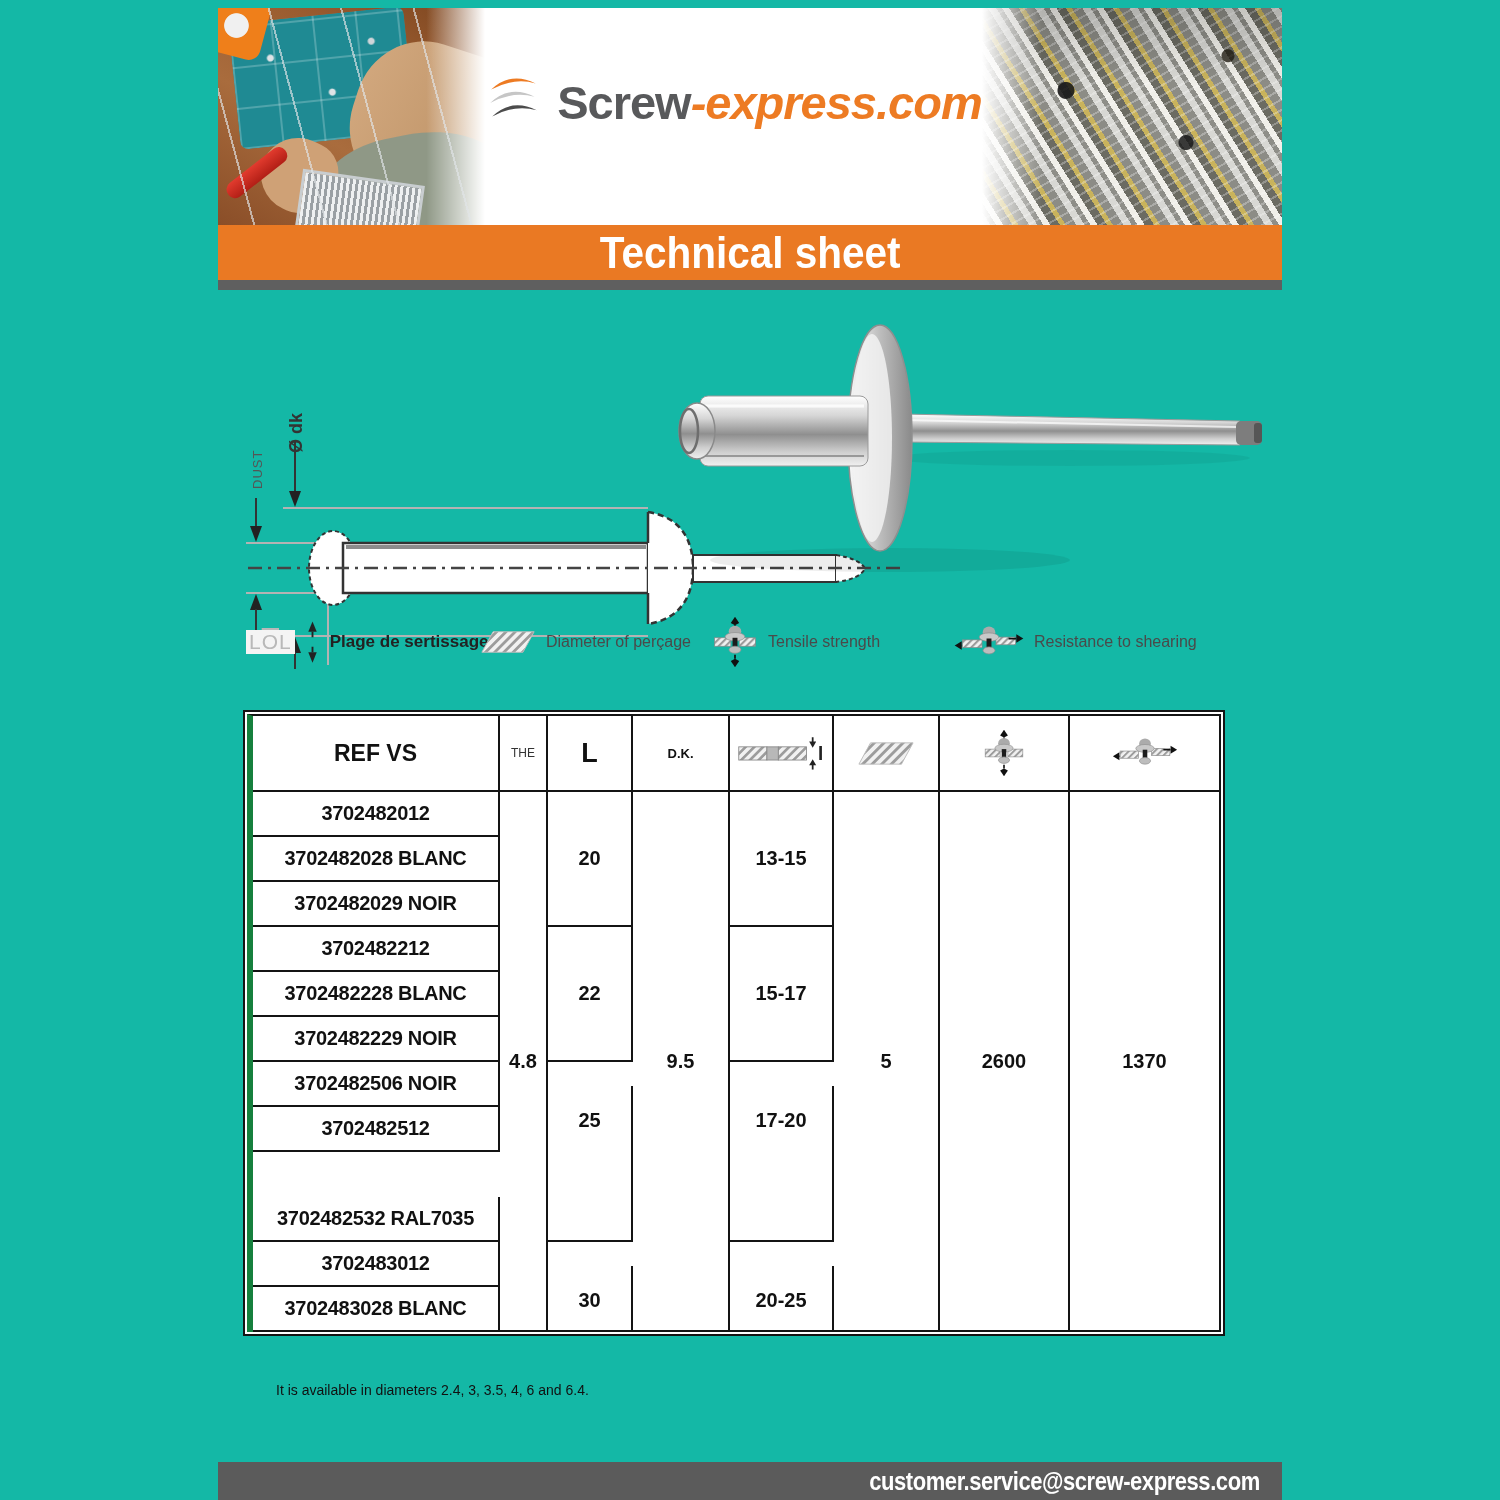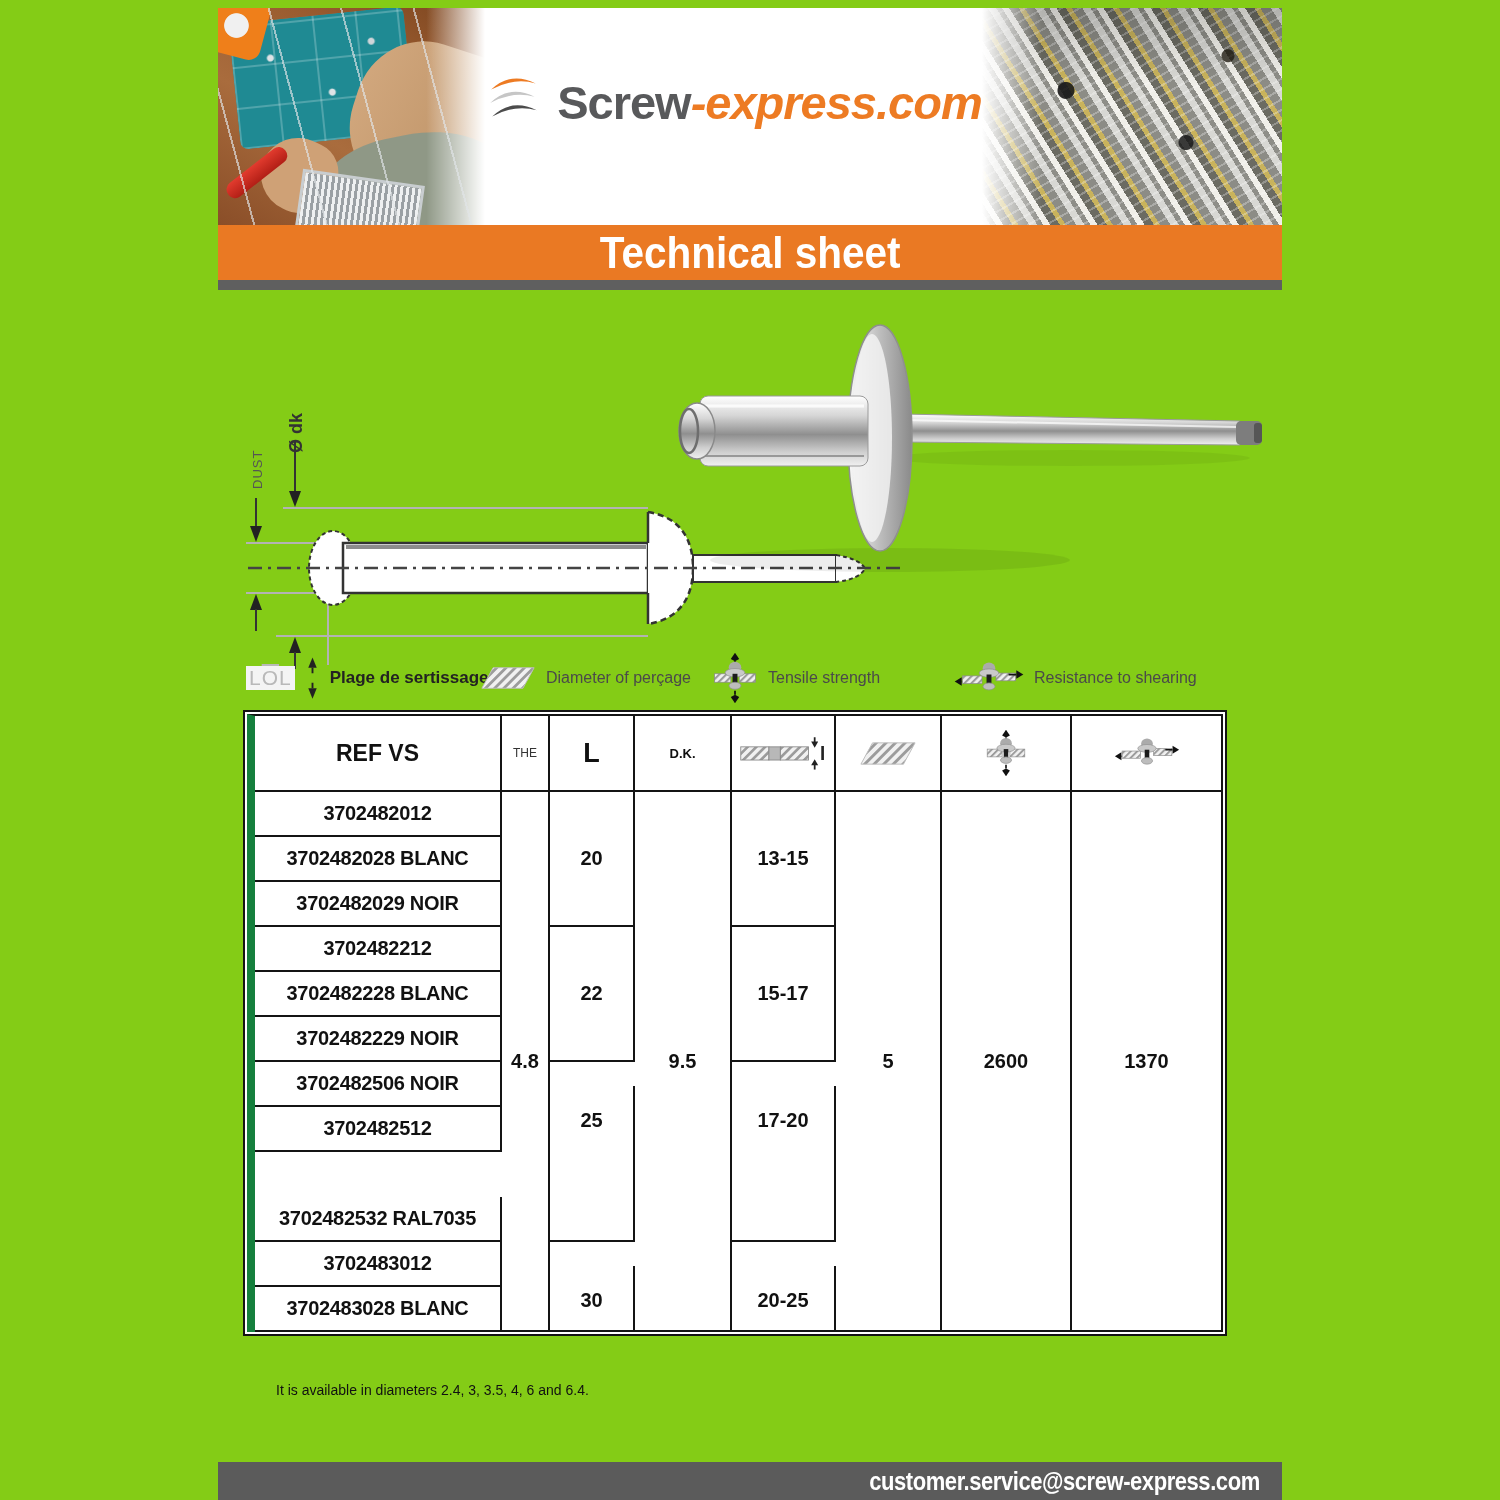--- a/index.html
+++ b/index.html
@@ -1,18 +1,18 @@
 <!DOCTYPE html>
 <html><head>
 <meta charset="utf-8">
 <style>
   * { box-sizing: border-box; margin: 0; padding: 0; }
   html,body { background:#ffffff; }
   body { font-family:"Liberation Sans", sans-serif; }
-  .page { position:relative; width:1500px; height:1500px; background:#84cc16; overflow:hidden; }
+  .page { position:relative; width:1500px; height:1500px; background:#14b8a6; overflow:hidden; }
 
   
   .content-col { position:absolute; left:218px; top:8px; width:1064px; }
   .header-row { display:flex; height:217px; width:100%; }
   .photo { position:relative; overflow:hidden; }
   .photo-left { width:282px;
     background: linear-gradient(30deg,#8a4e28,#a96c3d 40%,#9a5c30 70%,#7c451f); }
   .photo-left::after{ content:""; position:absolute; inset:0;
     background: repeating-linear-gradient(75deg, transparent 0 34px, rgba(225,229,232,.65) 34px 36px, transparent 36px 70px),
                 linear-gradient(90deg, transparent 78%, #fff 100%); }
@@ -57,34 +57,34 @@
 
   .banner { height:55px; background:#ea7923; display:flex; align-items:center; justify-content:center; }
   .banner-title { color:#fff; font-size:45px; font-weight:700; letter-spacing:0; transform:scaleX(.9); }
   .gray-strip { height:10px; background:#5f5f5f; }
 
   
   .tech-drawing { position:absolute; left:228px; top:393px; width:690px; height:280px; }
   .product-photo { position:absolute; left:640px; top:288px; width:660px; height:300px; }
 
   
-  .legend { position:absolute; left:218px; top:652px; width:1064px; height:52px; }
+  .legend { position:absolute; left:218px; top:616px; width:1064px; height:52px; }
   .legend-item { position:absolute; top:0; height:52px; display:flex; align-items:center; gap:10px; }
   .li-1 { left:28px; } .li-2 { left:262px; } .li-3 { left:494px; } .li-4 { left:736px; }
   .lol { font-size:21px; color:#b9b9b9; background:#f4f4f4; padding:0 3px; letter-spacing:1px; }
   .lol .ov { text-decoration:overline; }
   .legend-label { font-size:16px; color:#4a4a4a; white-space:nowrap; }
   .legend-label.strong { font-weight:700; color:#222; font-size:17px; }
 
   
   .table-outer { position:absolute; left:243px; top:710px; border:2px solid #141414; padding:2px; background:#fff; }
   .spec-grid { display:grid;
      grid-template-columns:247px 48px 85px 97px 104px 106px 130px 151px;
      grid-template-rows:76px repeat(12,45px);
-     border-top:2px solid #141414; border-left:8px solid #15803d; }
+     border-top:2px solid #141414; border-left:6px solid #15803d; }
   .cell { border-right:2px solid #141414; border-bottom:2px solid #141414;
      display:flex; align-items:center; justify-content:center; background:#fff;
      font-weight:700; color:#111; font-size:20px; }
   .cell.vtop { align-items:flex-start; padding-top:23px;margin-top:24px; }
   .hdr-ref { font-size:23px; letter-spacing:0; }
   .hdr-the { font-size:12px; font-weight:400; color:#333; }
   .hdr-l { font-size:27px; }
   .hdr-dk { font-size:13px; }
   .ref-cell { font-size:20px; letter-spacing:-0.3px; }
 

